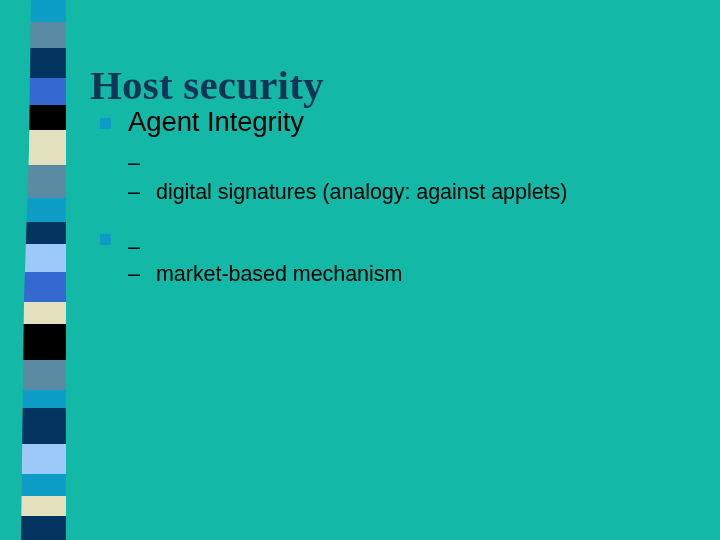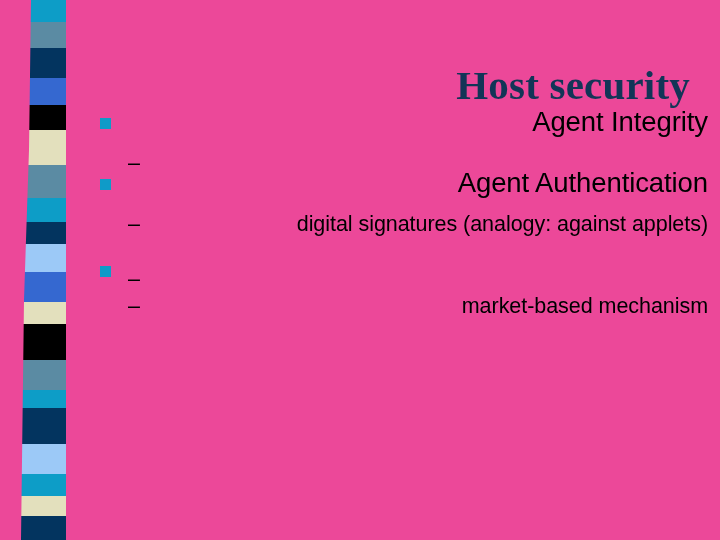--- a/index.html
+++ b/index.html
@@ -94,21 +94,21 @@
     color: #000000;
   }
 
   .sp-a { height: 13px; }
   .sp-b { height: 16px; }
   .sp-c { height: 14px; }
 </style>
 </head>
 <body>
 
-<div id="slide" style="background: #ec4899; text-align: right;">
+<div id="slide" style="background: #14b8a6;">
 
   <div id="stripe-bar">
     <svg width="80" height="540" viewBox="0 0 80 540">
       <defs>
         <clipPath id="stripeClip">
 
           <polygon points="31,0 66,0 66,540 21,540 24,300 29,150"></polygon>
         </clipPath>
       </defs>
       <g id="stripe-bands" clip-path="url(#stripeClip)">
@@ -147,24 +147,20 @@
       </div>
       <div class="sp-a"></div>
       <div class="lvl2" style="color: rgb(0, 0, 0);">
         <span class="marker">–</span>
       </div>
     </div>
 
     <div class="sp-b"></div>
 
     <div class="bullet-block">
-      <div class="lvl1" style="color: rgb(0, 0, 0);">
-        <span class="marker" style="background: rgb(15, 155, 200);"></span>
-        <span>Agent Authentication</span>
-      </div>
       <div class="sp-a"></div>
       <div class="lvl2" style="color: rgb(0, 0, 0);">
         <span class="marker">–</span>
         <span>digital signatures (analogy: against applets)</span>
       </div>
     </div>
 
     <div class="sp-b"></div>
 
     <div class="bullet-block">

